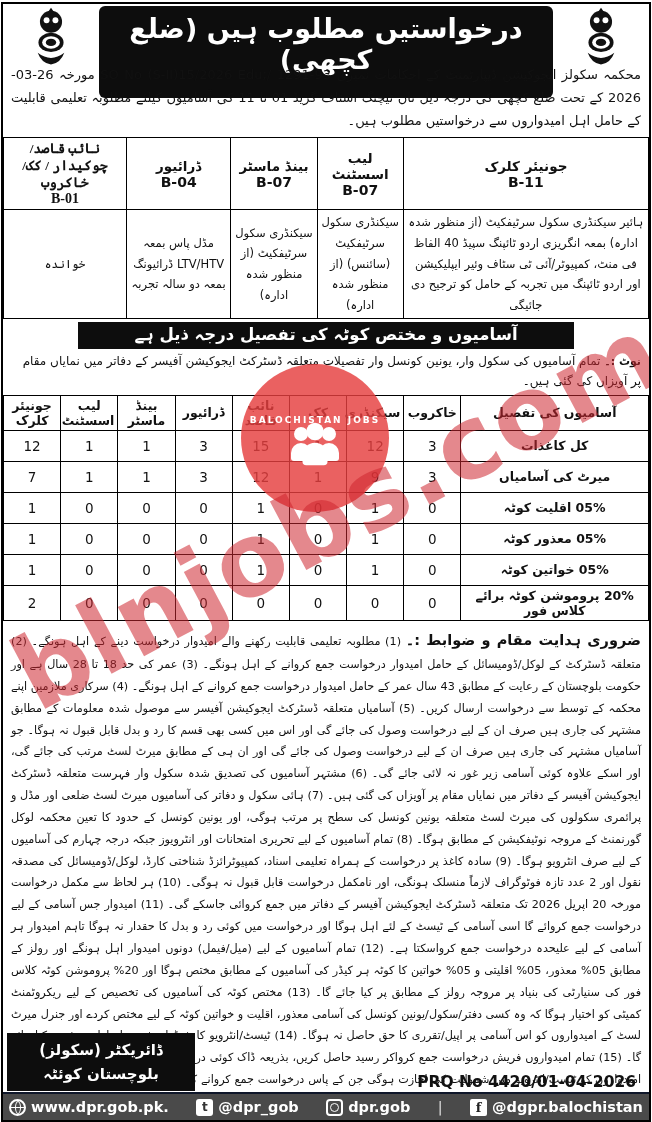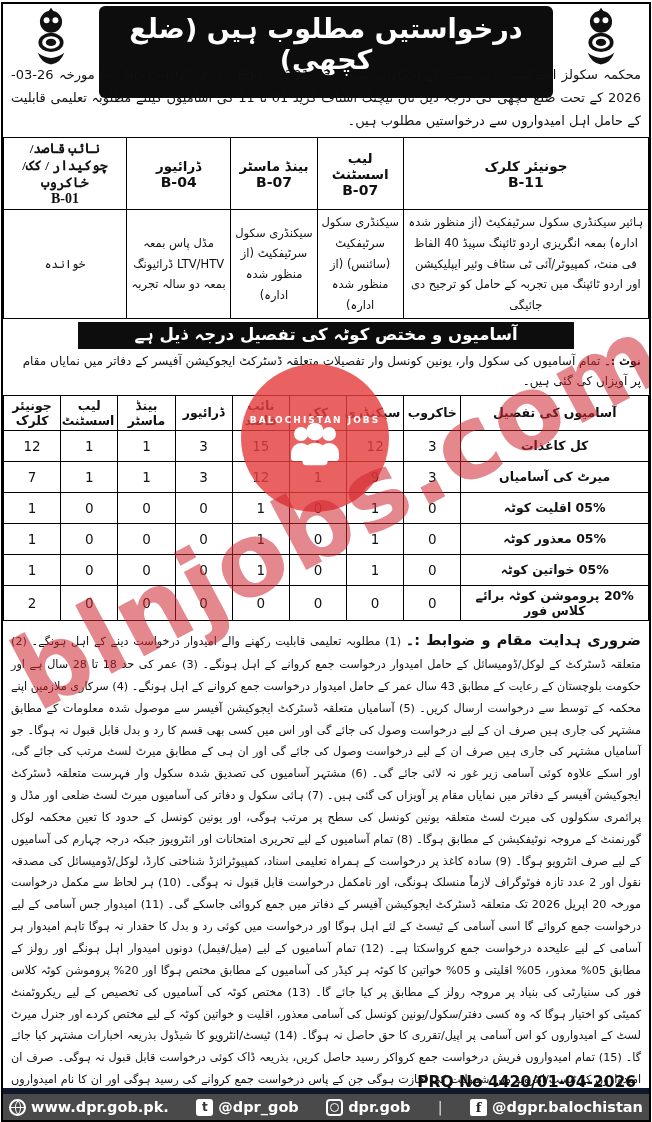--- a/index.html
+++ b/index.html
@@ -39,21 +39,21 @@
   .conds{height:558px;overflow:hidden;padding:5px 8px 0;font-size:11.2px;line-height:1.95;text-align:justify;}
   .conds b{font-size:14.5px;}
 
   
   .bottom{position:absolute;left:0;right:0;bottom:27px;height:62px;}
   .sig{position:absolute;right:auto;left:4px;top:2px;background:#0d0d0d;color:#fff;width:188px;height:58px;
        display:flex;flex-direction:column;align-items:center;justify-content:center;font-weight:bold;font-size:15px;line-height:1.6;}
   .prq{position:absolute;left:auto;right:13px;bottom:2px;direction:ltr;font-weight:bold;font-size:15.5px;}
 
   .footer{position:absolute;left:0;right:0;bottom:0;height:26px;background:#4a4a4a;color:#fff;
-          display:flex;align-items:center;justify-content:space-between;direction:ltr;padding:0 6px;font-weight:bold;font-size:14.5px;border-top:6px solid #0f172a;}
+          display:flex;align-items:center;justify-content:space-between;direction:ltr;padding:0 6px;font-weight:bold;font-size:14.5px;border-top:2px solid #0f172a;}
   .fitem{display:flex;align-items:center;gap:5px;white-space:nowrap;}
   .sep{color:#fff;opacity:.8;font-weight:normal;}
 
   
   .ic{display:inline-flex;align-items:center;justify-content:center;width:17px;height:17px;box-sizing:border-box;}
   .ic-globe{border:2px solid #fff;border-radius:50%;position:relative;}
   .ic-globe::before{content:"";position:absolute;left:0;right:0;top:50%;border-top:1.5px solid #fff;}
   .ic-globe::after{content:"";position:absolute;left:50%;top:0;bottom:0;width:6px;margin-left:-3px;border:1.5px solid #fff;border-radius:50%;box-sizing:border-box;}
   .ic-tw{background:#fff;color:#333;border-radius:3px;font-size:12px;font-weight:bold;}
   .ic-ig{border:2px solid #fff;border-radius:4px;position:relative;}
@@ -232,20 +232,24 @@
         </tr>
       </tbody>
   </table>
 
   <div class="conds">
     <b>ضروری ہدایت مقام و ضوابط :۔</b>
     <span>(1) مطلوبہ تعلیمی قابلیت رکھنے والے امیدوار درخواست دینے کے اہل ہونگے۔ (2) متعلقہ ڈسٹرکٹ کے لوکل/ڈومیسائل کے حامل امیدوار درخواست جمع کروانے کے اہل ہونگے۔ (3) عمر کی حد 18 تا 28 سال ہے اور حکومت بلوچستان کے رعایت کے مطابق 43 سال عمر کے حامل امیدوار درخواست جمع کروانے کے اہل ہونگے۔ (4) سرکاری ملازمین اپنے محکمہ کے توسط سے درخواست ارسال کریں۔ (5) آسامیاں متعلقہ ڈسٹرکٹ ایجوکیشن آفیسر سے موصول شدہ معلومات کے مطابق مشتہر کی جاری ہیں صرف ان کے لیے درخواست وصول کی جائے گی اور اس میں کسی بھی قسم کا رد و بدل قابل قبول نہ ہوگا۔ جو آسامیاں مشتہر کی جاری ہیں صرف ان کے لیے درخواست وصول کی جائے گی اور ان ہی کے مطابق میرٹ لسٹ مرتب کی جائے گی، اور اسکے علاوہ کوئی آسامی زیر غور نہ لائی جائے گی۔ (6) مشتہر آسامیوں کی تصدیق شدہ سکول وار فہرست متعلقہ ڈسٹرکٹ ایجوکیشن آفیسر کے دفاتر میں نمایاں مقام پر آویزاں کی گئی ہیں۔ (7) ہائی سکول و دفاتر کی آسامیوں میرٹ لسٹ ضلعی اور مڈل و پرائمری سکولوں کی میرٹ لسٹ متعلقہ یونین کونسل کی سطح پر مرتب ہوگی، اور یونین کونسل کے حدود کا تعین محکمہ لوکل گورنمنٹ کے مروجہ نوٹیفکیشن کے مطابق ہوگا۔ (8) تمام آسامیوں کے لیے تحریری امتحانات اور انٹرویوز جبکہ درجہ چہارم کی آسامیوں کے لیے صرف انٹرویو ہوگا۔ (9) سادہ کاغذ پر درخواست کے ہمراہ تعلیمی اسناد، کمپیوٹرائزڈ شناختی کارڈ، لوکل/ڈومیسائل کی مصدقہ نقول اور 2 عدد تازہ فوٹوگراف لازماً منسلک ہونگی، اور نامکمل درخواست قابل قبول نہ ہوگی۔ (10) ہر لحاظ سے مکمل درخواست مورخہ 20 اپریل 2026 تک متعلقہ ڈسٹرکٹ ایجوکیشن آفیسر کے دفاتر میں جمع کروائی جاسکے گی۔ (11) امیدوار جس آسامی کے لیے درخواست جمع کروائے گا اسی آسامی کے ٹیسٹ کے لئے اہل ہوگا اور درخواست میں کوئی رد و بدل کا حقدار نہ ہوگا تاہم امیدوار ہر آسامی کے لیے علیحدہ درخواست جمع کرواسکتا ہے۔ (12) تمام آسامیوں کے لیے (میل/فیمل) دونوں امیدوار اہل ہونگے اور رولز کے مطابق 05% معذور، 05% اقلیتی و 05% خواتین کا کوٹہ ہر کیڈر کی آسامیوں کے مطابق مختص ہوگا اور 20% پروموشن کوٹہ کلاس فور کی سنیارٹی کی بنیاد پر مروجہ رولز کے مطابق پر کیا جائے گا۔ (13) مختص کوٹہ کی آسامیوں کی تخصیص کے لیے ریکروٹمنٹ کمیٹی کو اختیار ہوگا کہ وہ کسی دفتر/سکول/یونین کونسل کی آسامی معذور، اقلیت و خواتین کوٹہ کے لیے مختص کردے اور جنرل میرٹ لسٹ کے امیدواروں کو اس آسامی پر اپیل/تقرری کا حق حاصل نہ ہوگا۔ (14) ٹیسٹ/انٹرویو کا شیڈول بذریعہ اخبارات مشتہر کیا جائے گا۔ (15) تمام امیدواروں فریش درخواست جمع کرواکر رسید حاصل کریں، بذریعہ ڈاک کوئی درخواست قابل قبول نہ ہوگی۔ صرف ان امیدواروں کو ٹیسٹ/انٹرویو میں شمولیت کی اجازت ہوگی جن کے پاس درخواست جمع کروانے کی رسید ہوگی اور ان کا نام امیدواروں کی حتمی فہرست میں شامل ہو، امیدواروں کی حتمی فہرست درخواست جمع کروانے کی آخری تاریخ کے بعد ڈسٹرکٹ ایجوکیشن آفیسر کی جانب سے جاری کی جائے گی۔ (16) تمام آسامیاں میرٹ کی بنیاد پر پر کی جائے گی محکمہ عدلیہ کے فیصلوں کی روشنی میں کسی زمین دہندہ، متوفی یا ریٹائرڈ ملازمین کے ورثہ کو ترجیح دینے کا پابند نہ ہوگا۔ (17) ریکروٹمنٹ کمیٹی کا فیصلہ حتمی ہوگا۔ (18) سلیکشن کی صورت میں امیدوار کو اول تنخواہ کی ادائیگی سے قبل تعلیمی اسناد و دیگر کاغذات کی تصدیق (90 یوم کے اندر) متعلقہ اداروں سے کروائی جائے گی، جس کے اخراجات کی ادائیگی امیدوار کے ذمہ ہوگی۔ اس دوران امیدوار کے سلیکشن کمیٹی کو حلفیہ بیان جمع کروانا ہوگا کہ اسکے تعلیمی اسناد و دیگر کاغذات بوگس، ٹیمپر، یا HEC سے غیر منظور شدہ اداروں کے ہونے کی صورت میں نااہل تصور ہوگا اور اسکی ملازمت بلا کسی نوٹس کے کسی بھی وقت برخاست کی جاسکے گی اور کوئی عذر قابل قبول نہ ہوگا۔ (19) میرٹ لسٹ ایک مرتبہ ریکروٹمنٹ کے لیے موثر ہوگی اور ویٹنگ لسٹ کسی صورت قابل قبول/زیر غور نہ ہوگی۔ (20) ٹیسٹ/انٹرویو کے لیے آنے والوں کو کسی قسم کا کوئی معاوضہ نہیں دیا جائیگا۔ (21) مزید معلومات و راہنمائی متعلقہ ڈسٹرکٹ ایجوکیشن آفیسرز اور ان کے دفاتر سے حاصل کی جاسکتی ہیں۔</span>
   </div>
 
   <div class="bottom">
+    <div class="sig">
+      <span>ڈائریکٹر (سکولز)</span>
+      <span>بلوچستان کوئٹہ</span>
+    </div>
     <div class="prq">PRQ No 4420/01-04-2026</div>
   </div>
 
   <div class="footer">
     <span class="fitem">
       <span class="ic ic-globe"></span>
       <span>www.dpr.gob.pk.</span>
     </span>
     <span class="fitem">
       <span class="ic ic-tw">t</span>

